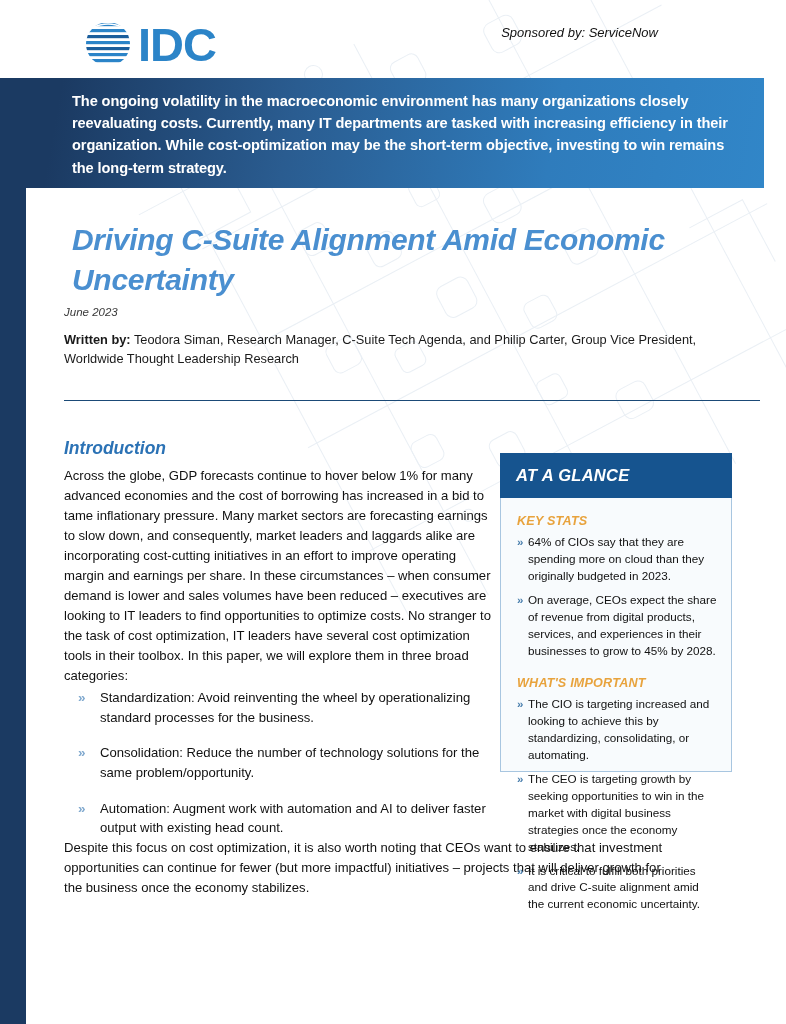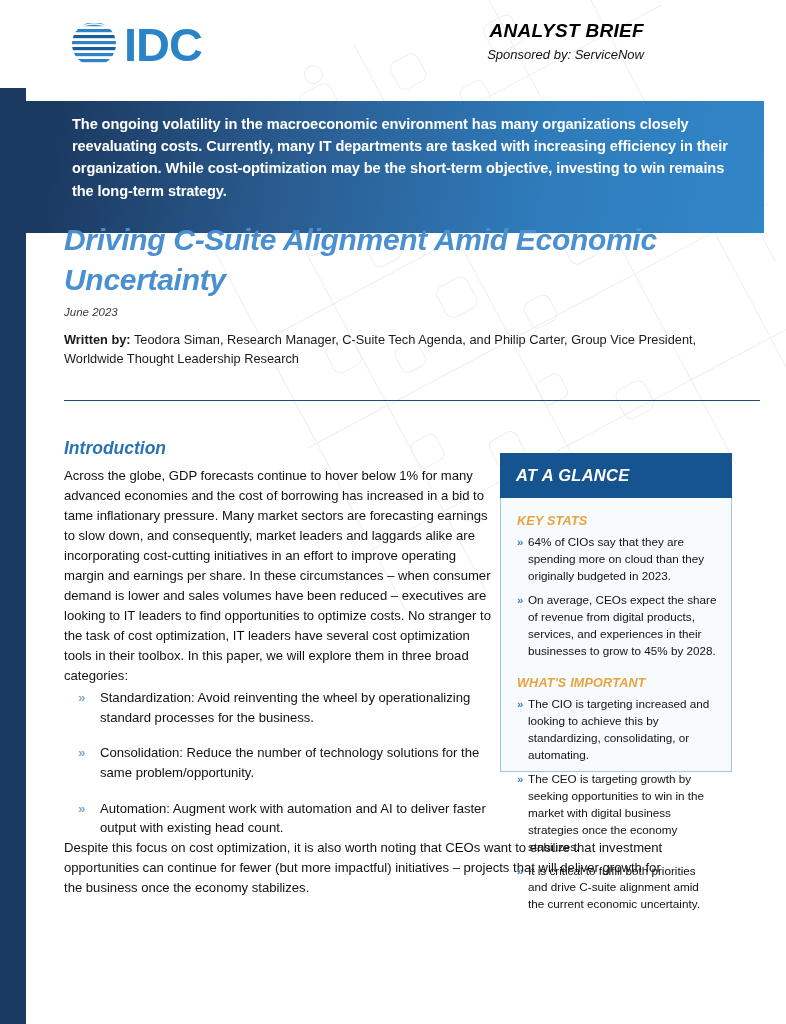--- a/index.html
+++ b/index.html
@@ -35,21 +35,21 @@
     position: absolute;
     left: 0; top: 88px;
     width: 26px; height: 936px;
     background: #1b3a62;
     z-index: 3;
   }
 
   
   .header {
     position: absolute;
-    left: 4px; top: 0;
+    left: 18px; top: 0;
     width: 678px; height: 88px;
     z-index: 2;
   }
   .logo-wrap {
     position: absolute;
     left: 64px; top: 18px;
     display: flex;
     align-items: center;
     gap: 4px;
   }
@@ -84,42 +84,42 @@
     font-family: "Liberation Sans", sans-serif;
     font-style: italic;
     font-size: 13px;
     color: #111111;
     margin-top: 5px;
   }
 
   
   .banner {
     position: absolute;
-    left: 0; top: 101px;
-    width: 764px; height: 132px;
+    left: 0; top: 78px;
+    width: 764px; height: 110px;
     background: linear-gradient(100deg, #1b3a62 0%, #1b3a62 8%, #2a5c90 38%, #2f7cbc 72%, #3186c8 100%);
     z-index: 4;
     overflow: hidden;
   }
   .banner-text {
     position: absolute;
     left: 72px; top: 12px;
     width: 676px;
     color: #ffffff;
     font-family: "Liberation Sans", sans-serif;
     font-weight: bold;
     font-size: 14.6px;
     line-height: 1.52;
     letter-spacing: -0.1px;
   }
 
   
   .title {
     position: absolute;
-    left: 64px; top: 220px;
+    left: 72px; top: 220px;
     width: 620px;
     font-family: "Liberation Sans", sans-serif;
     font-weight: bold;
     font-style: italic;
     font-size: 30px;
     line-height: 1.33;
     color: #4a8fd0;
     letter-spacing: -0.3px;
     z-index: 5;
   }
@@ -327,21 +327,20 @@
             <rect x="0" y="35" width="52" height="3.2" fill="#2b84c8"></rect>
             <rect x="0" y="41" width="52" height="3.2" fill="#2b84c8"></rect>
           </g>
           <path d="M26 4 A22 22 0 0 1 26 48" fill="none" stroke="#ffffff" stroke-width="0"></path>
           <path d="M10 10 Q26 2 42 10" fill="none" stroke="#ffffff" stroke-width="1.4"></path>
         </svg>
       </span>
       <span class="logo-text">IDC</span>
     </div>
     <div class="header-right">
-      <div class="analyst-brief">ANALYST BRIEF</div>
       <div class="sponsored">Sponsored by: ServiceNow</div>
     </div>
   </div>
 
   <div class="left-spine"></div>
 
   <div class="banner">
     <div class="banner-text">The ongoing volatility in the macroeconomic environment has many organizations closely reevaluating costs. Currently, many IT departments are tasked with increasing efficiency in their organization. While cost-optimization may be the short-term objective, investing to win remains the long-term strategy.</div>
   </div>
 

